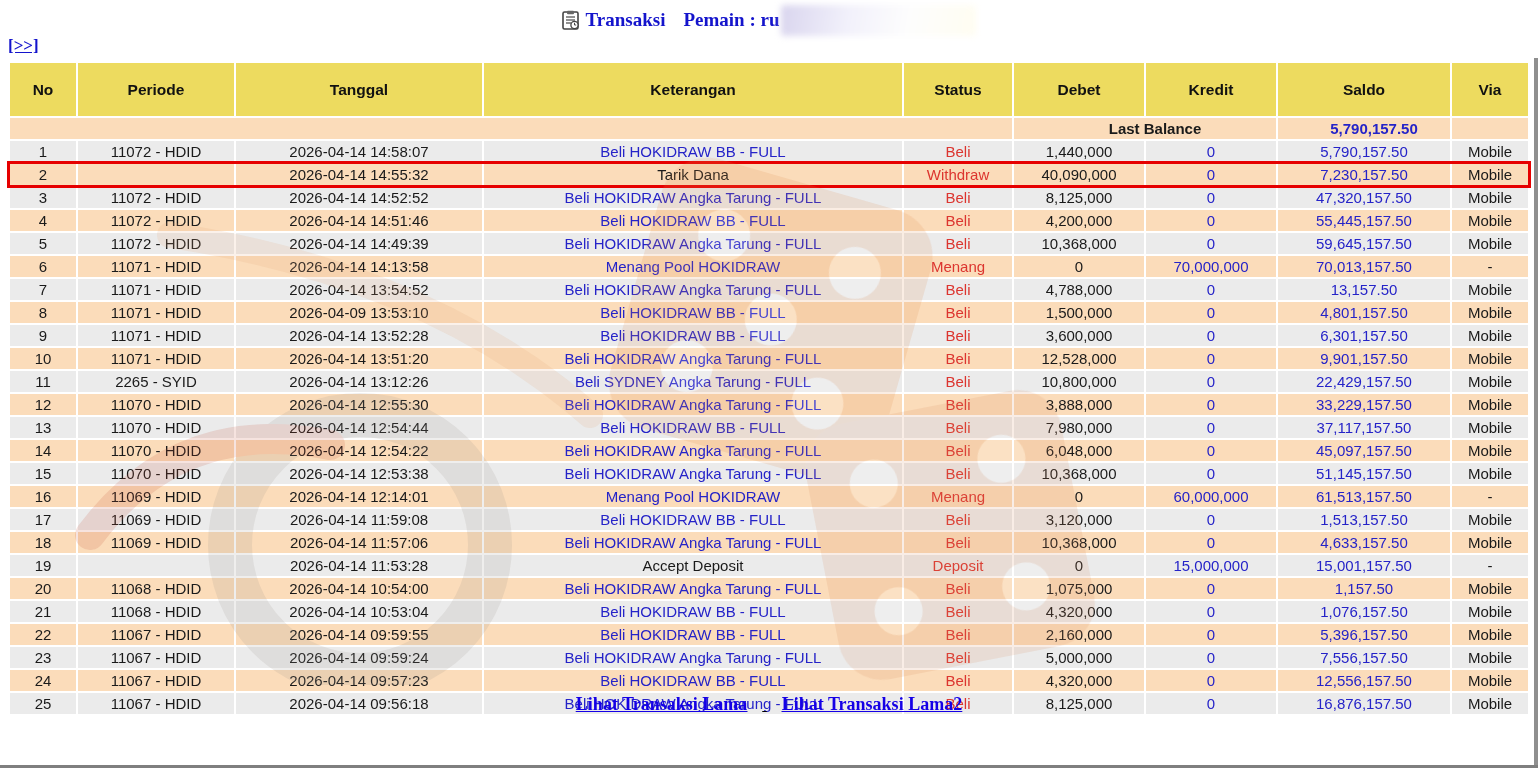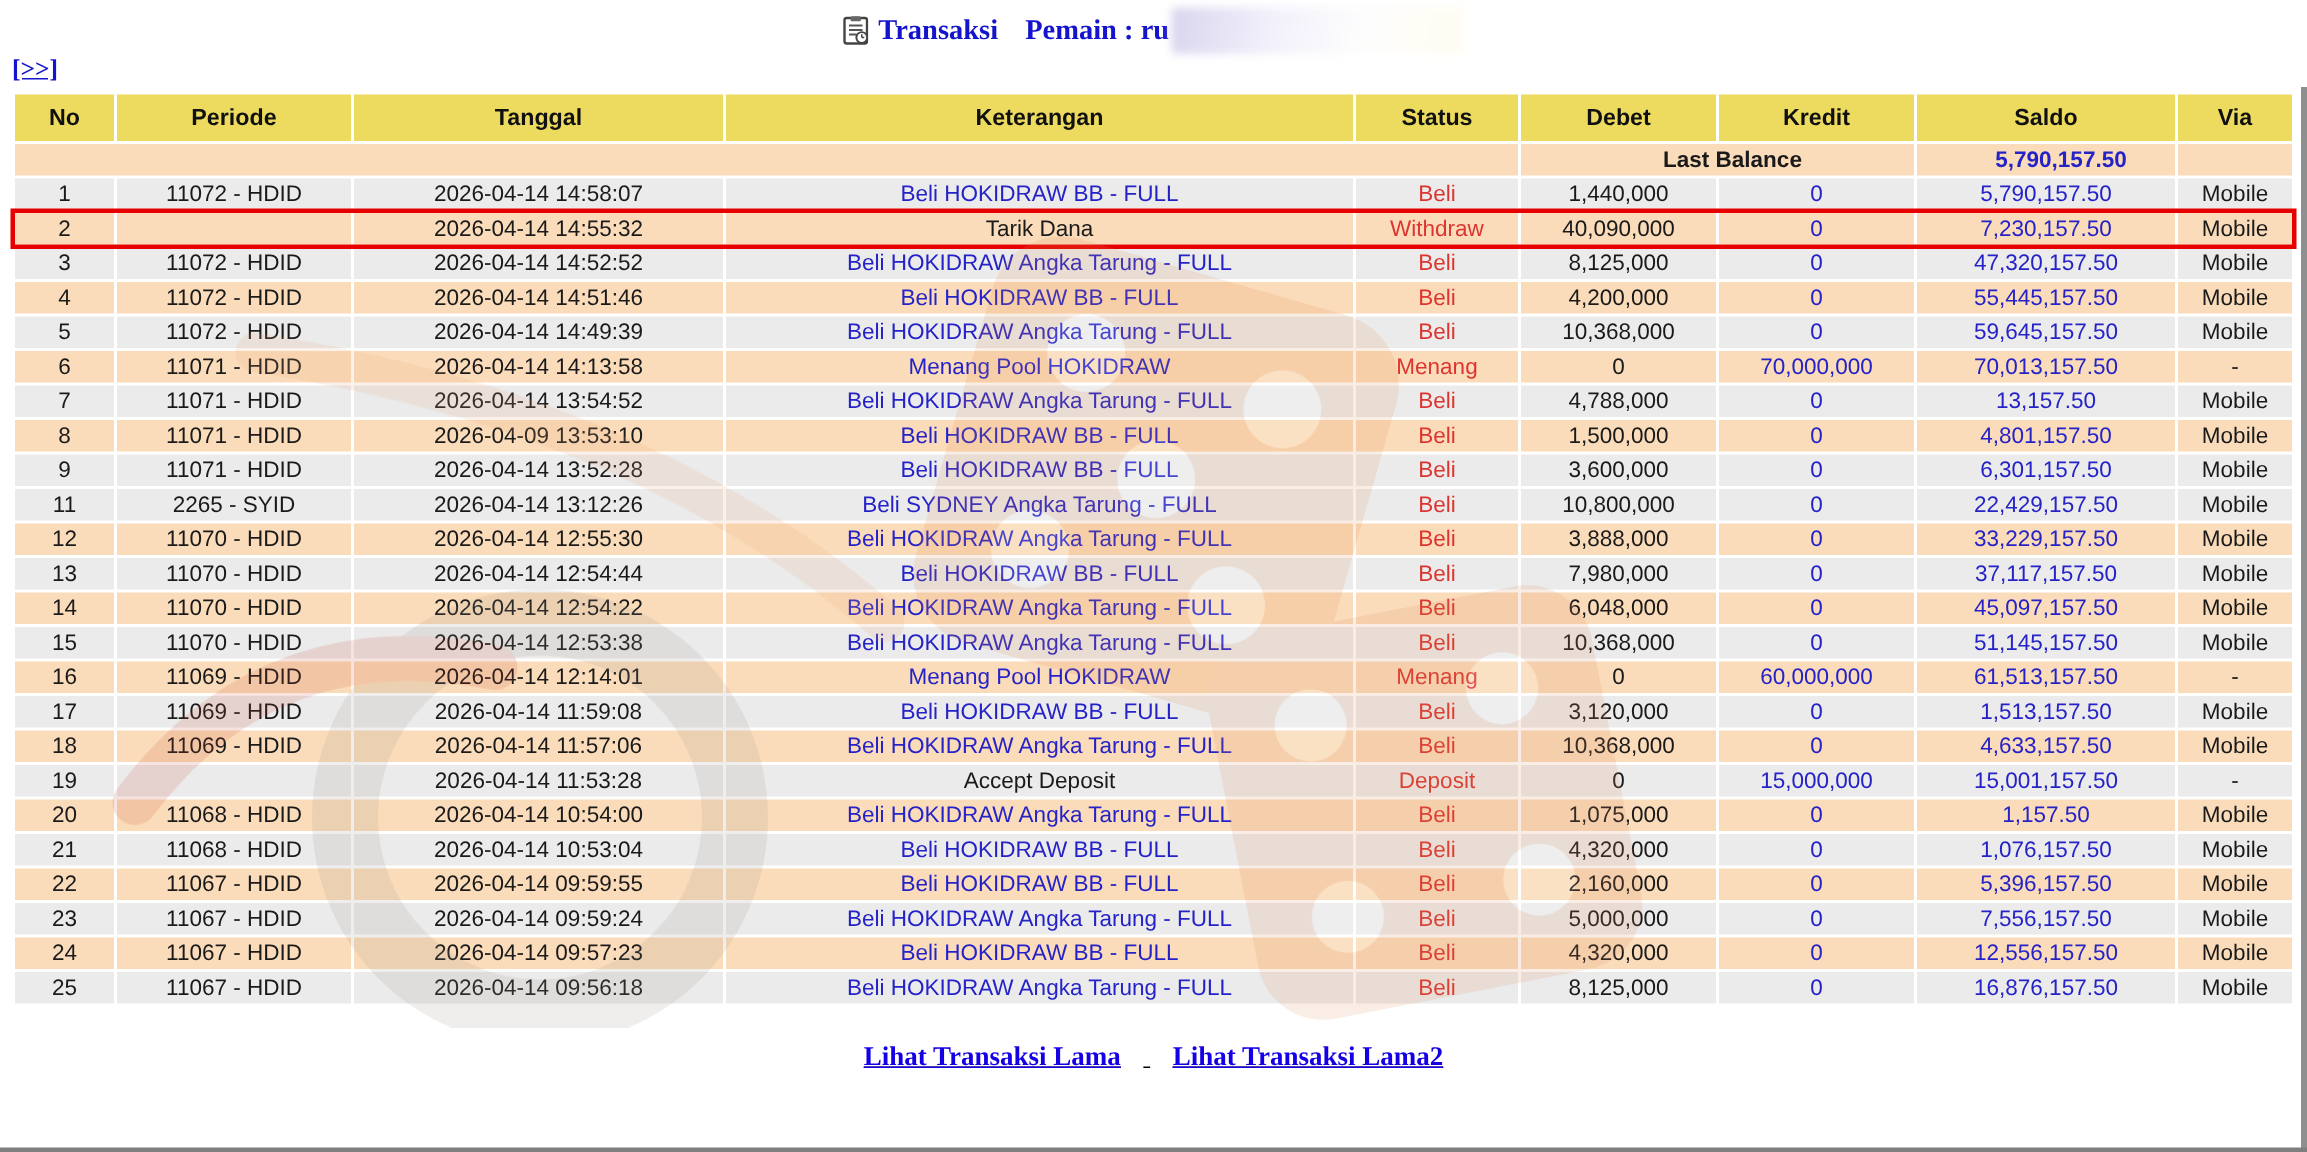--- a/index.html
+++ b/index.html
@@ -31,21 +31,21 @@
   }
   
   table.tx{
     position:absolute;left:8px;top:61px;width:1522px;
     border-collapse:separate;border-spacing:2px;table-layout:fixed;
     font-size:15px;
   }
   th{
     background:var(--header-bg);height:21px;line-height:21px;
     font-weight:bold;color:#111;text-align:center;font-size:15.5px;
-    padding:5px;overflow:hidden;white-space:nowrap;
+    padding:16px;overflow:hidden;white-space:nowrap;
   }
   td{
     height:21px;line-height:21px;text-align:center;padding:0;
     overflow:hidden;white-space:nowrap;color:#1a1a1a;
   }
   tr.row-gray  td{background:var(--row-gray);}
   tr.row-peach td{background:var(--row-peach);}
   tr.lastbal   td{background:var(--row-peach);font-weight:bold;padding-left:20px;}
   tr.lastbal .lb-saldo{color:var(--number-blue);}
   tr.highlight{outline:3px solid var(--highlight);}
@@ -206,20 +206,31 @@
       </tr>
       <tr class="row-gray">
         <td>9</td>
         <td>11071 - HDID</td>
         <td>2026-04-14 13:52:28</td>
         <td><a class="ket">Beli HOKIDRAW BB - FULL</a></td>
         <td class="st">Beli</td>
         <td>3,600,000</td>
         <td class="blue">0</td>
         <td class="blue">6,301,157.50</td>
+        <td>Mobile</td>
+      </tr>
+      <tr class="row-peach">
+        <td>10</td>
+        <td>11071 - HDID</td>
+        <td>2026-04-14 13:51:20</td>
+        <td><a class="ket">Beli HOKIDRAW Angka Tarung - FULL</a></td>
+        <td class="st">Beli</td>
+        <td>12,528,000</td>
+        <td class="blue">0</td>
+        <td class="blue">9,901,157.50</td>
         <td>Mobile</td>
       </tr>
       <tr class="row-gray">
         <td>11</td>
         <td>2265 - SYID</td>
         <td>2026-04-14 13:12:26</td>
         <td><a class="ket">Beli SYDNEY Angka Tarung - FULL</a></td>
         <td class="st">Beli</td>
         <td>10,800,000</td>
         <td class="blue">0</td>

